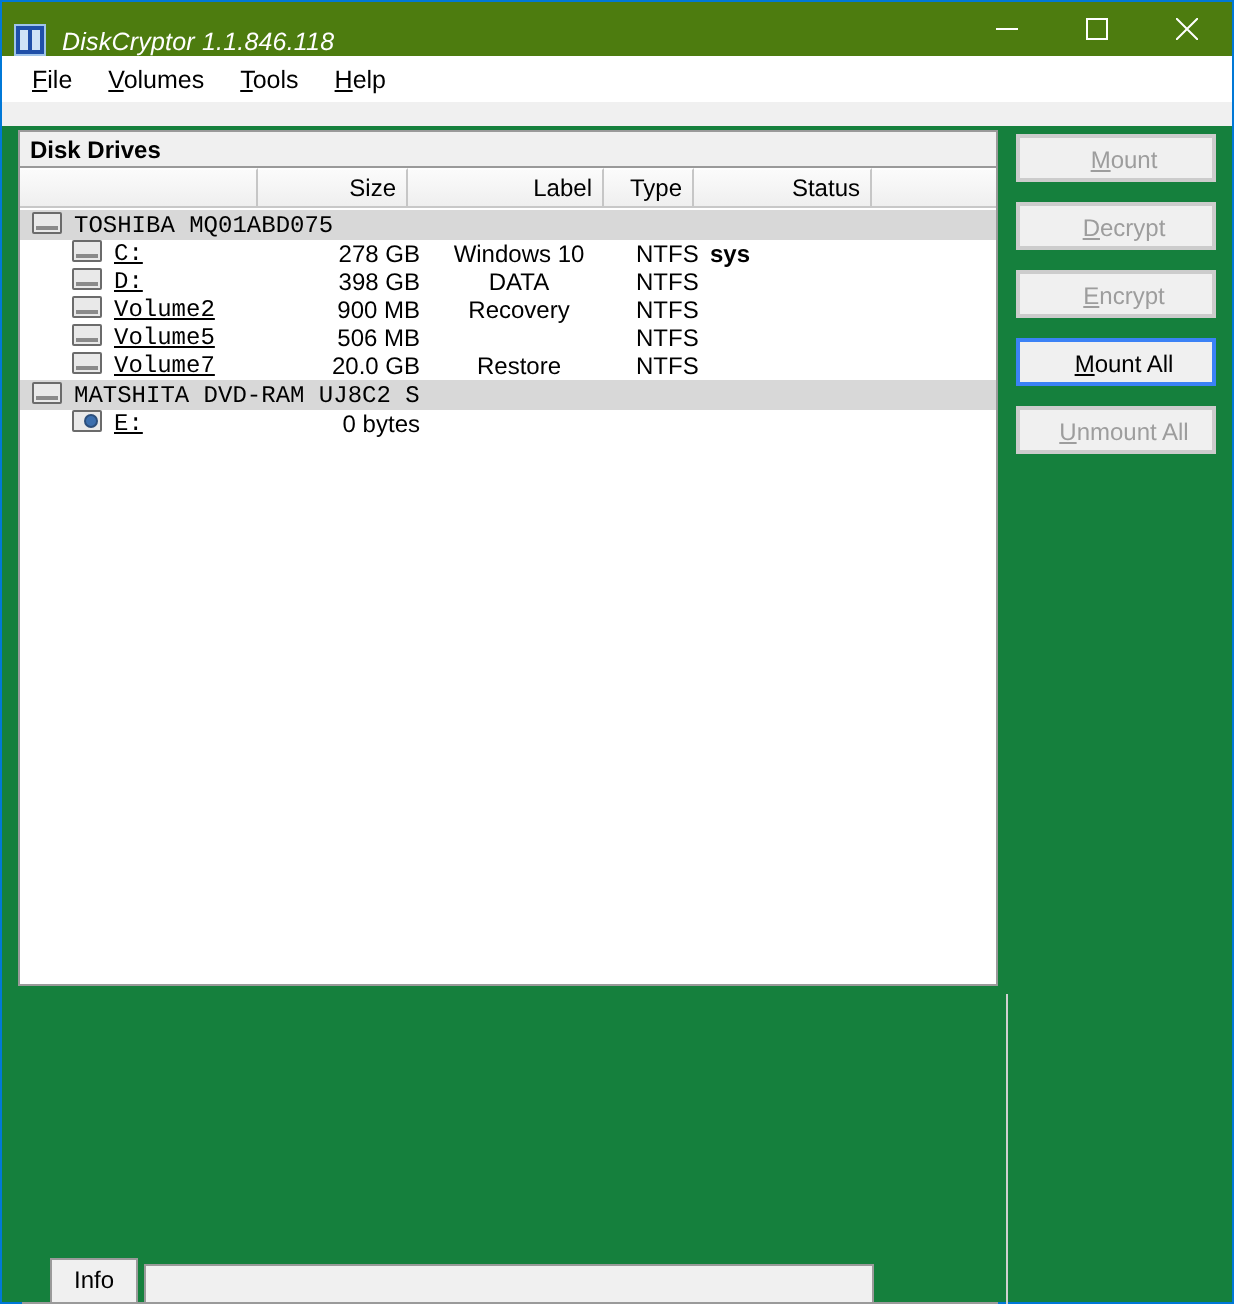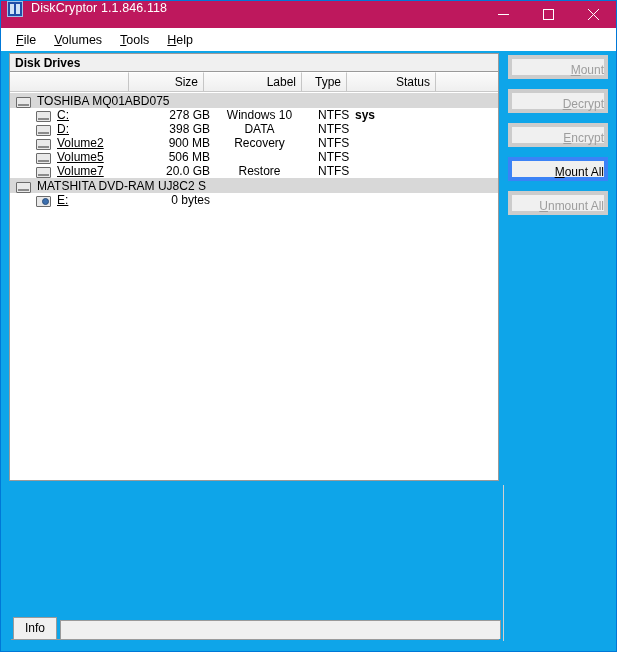--- a/index.html
+++ b/index.html
@@ -25,25 +25,26 @@
     box-sizing: border-box;
     border: 1px solid #0078d7;
     background: #f0f0f0;
     display: flex;
     flex-direction: column;
   }
 
   
   .titlebar {
     height: 27px;
-    background: #be185d;
-    display: flex;
-    align-items: flex-start;
+    background: #4d7c0f;
+    display: flex;
+    align-items: flex-end;
     flex: 0 0 auto;
     position: relative;
+    font-style: italic;
   }
   .app-icon {
     width: 16px;
     height: 16px;
     margin-left: 6px;
     margin-right: 8px;
     background: #1f4fa8;
     border: 1px solid #9fc4ea;
     box-sizing: border-box;
     position: relative;
@@ -109,22 +110,23 @@
     font-size: 12.5px;
     color: #000000;
     white-space: nowrap;
     margin-top: 34px;
   }
   .homepage-link .acc { text-decoration: underline; }
 
   
   .client {
     flex: 1 1 auto;
-    background: #0ea5e9;
+    background: #15803d;
     position: relative;
+    margin-top: 12px;
   }
 
   
   .groupbox {
     position: absolute;
     left: 8px;
     top: 2px;
     width: 490px;
     height: 428px;
     box-sizing: border-box;
@@ -186,23 +188,24 @@
   }
   .row.disk {
     background: #d8d8d8;
     height: 15px;
   }
   .row.vol { background: #ffffff; }
 
   .cell-name {
     width: 127px;
     display: flex;
-    align-items: flex-end;
+    align-items: flex-start;
     box-sizing: border-box;
     overflow: hidden;
+    font-family: Liberation Mono, monospace;
   }
   .row.disk .cell-name {
     width: auto;
     flex: 1 1 auto;
     padding-left: 6px;
   }
   .row.vol .cell-name { padding-left: 26px; }
 
   .cell-size   { width: 75px; text-align: right; box-sizing: border-box; padding-right: 2px; }
   .cell-label  { width: 98px; text-align: center; box-sizing: border-box; padding-right: 3px; }
@@ -259,25 +262,25 @@
     left: 507px;
     top: 2px;
     width: 100px;
   }
   .btn {
     display: block;
     width: 100px;
     height: 24px;
     line-height: 22px;
     box-sizing: border-box;
-    border: 4px solid #3b82f6;
+    border: 2px solid #3b82f6;
     background: #f0f0f0;
     font-family: "Liberation Sans", sans-serif;
     font-size: 12px;
-    text-align: right;
+    text-align: center;
     padding-left: 8px;
     color: #000000;
     margin-bottom: 10px;
   }
   .btn.disabled {
     color: #9d9d9d;
     border-color: #cccccc;
   }
   .btn .acc { text-decoration: underline; }
   .btn.gap-top { margin-top: 2px; }
@@ -296,23 +299,23 @@
   .info-inner {
     padding: 12px 0 0 14px;
     font-size: 12px;
     line-height: 17px;
   }
   .info-line { height: 17px; white-space: nowrap; }
   .info-spacer { height: 17px; }
 
   .tabstrip {
     position: absolute;
-    left: 12px;
+    left: 24px;
     top: 566px;
-    width: 488px;
+    width: 412px;
     height: 24px;
   }
   .tab {
     position: absolute;
     left: 0;
     top: 0;
     height: 22px;
     line-height: 20px;
     padding: 0 11px;
     box-sizing: border-box;

